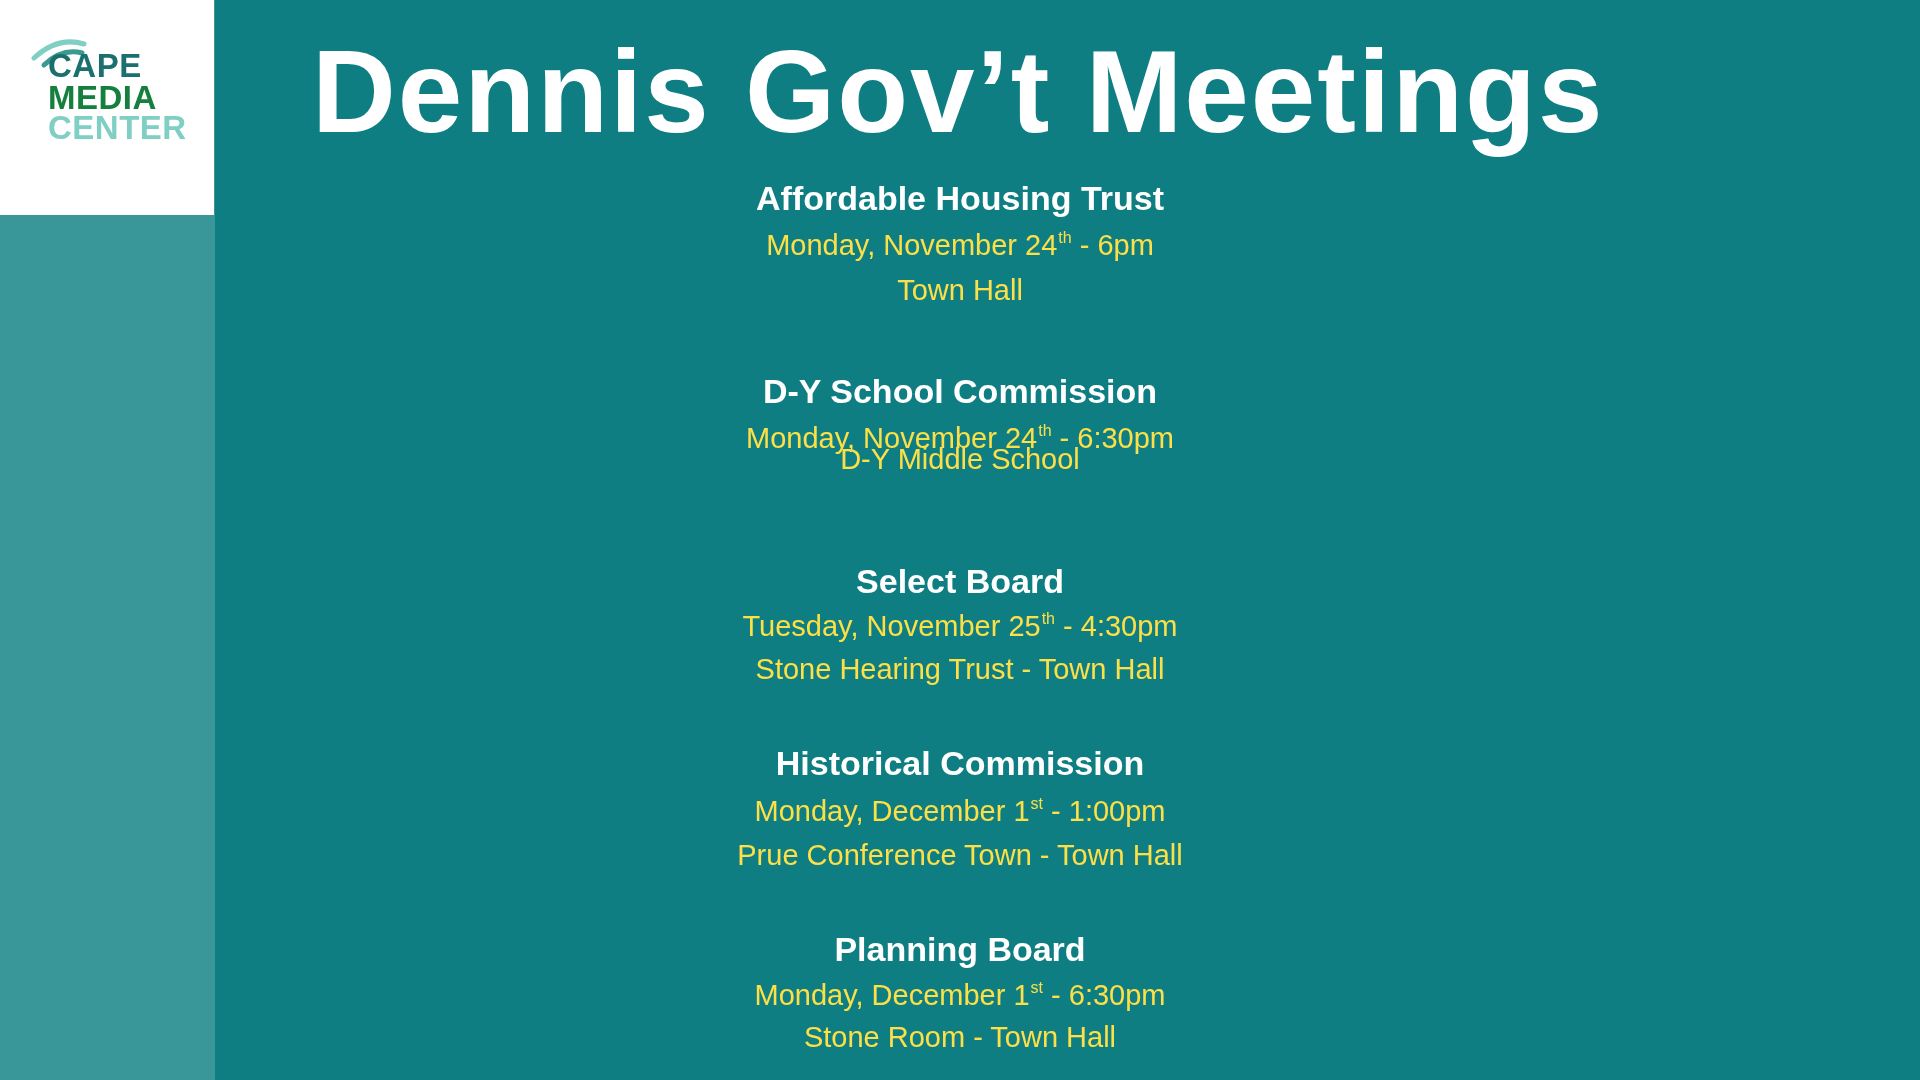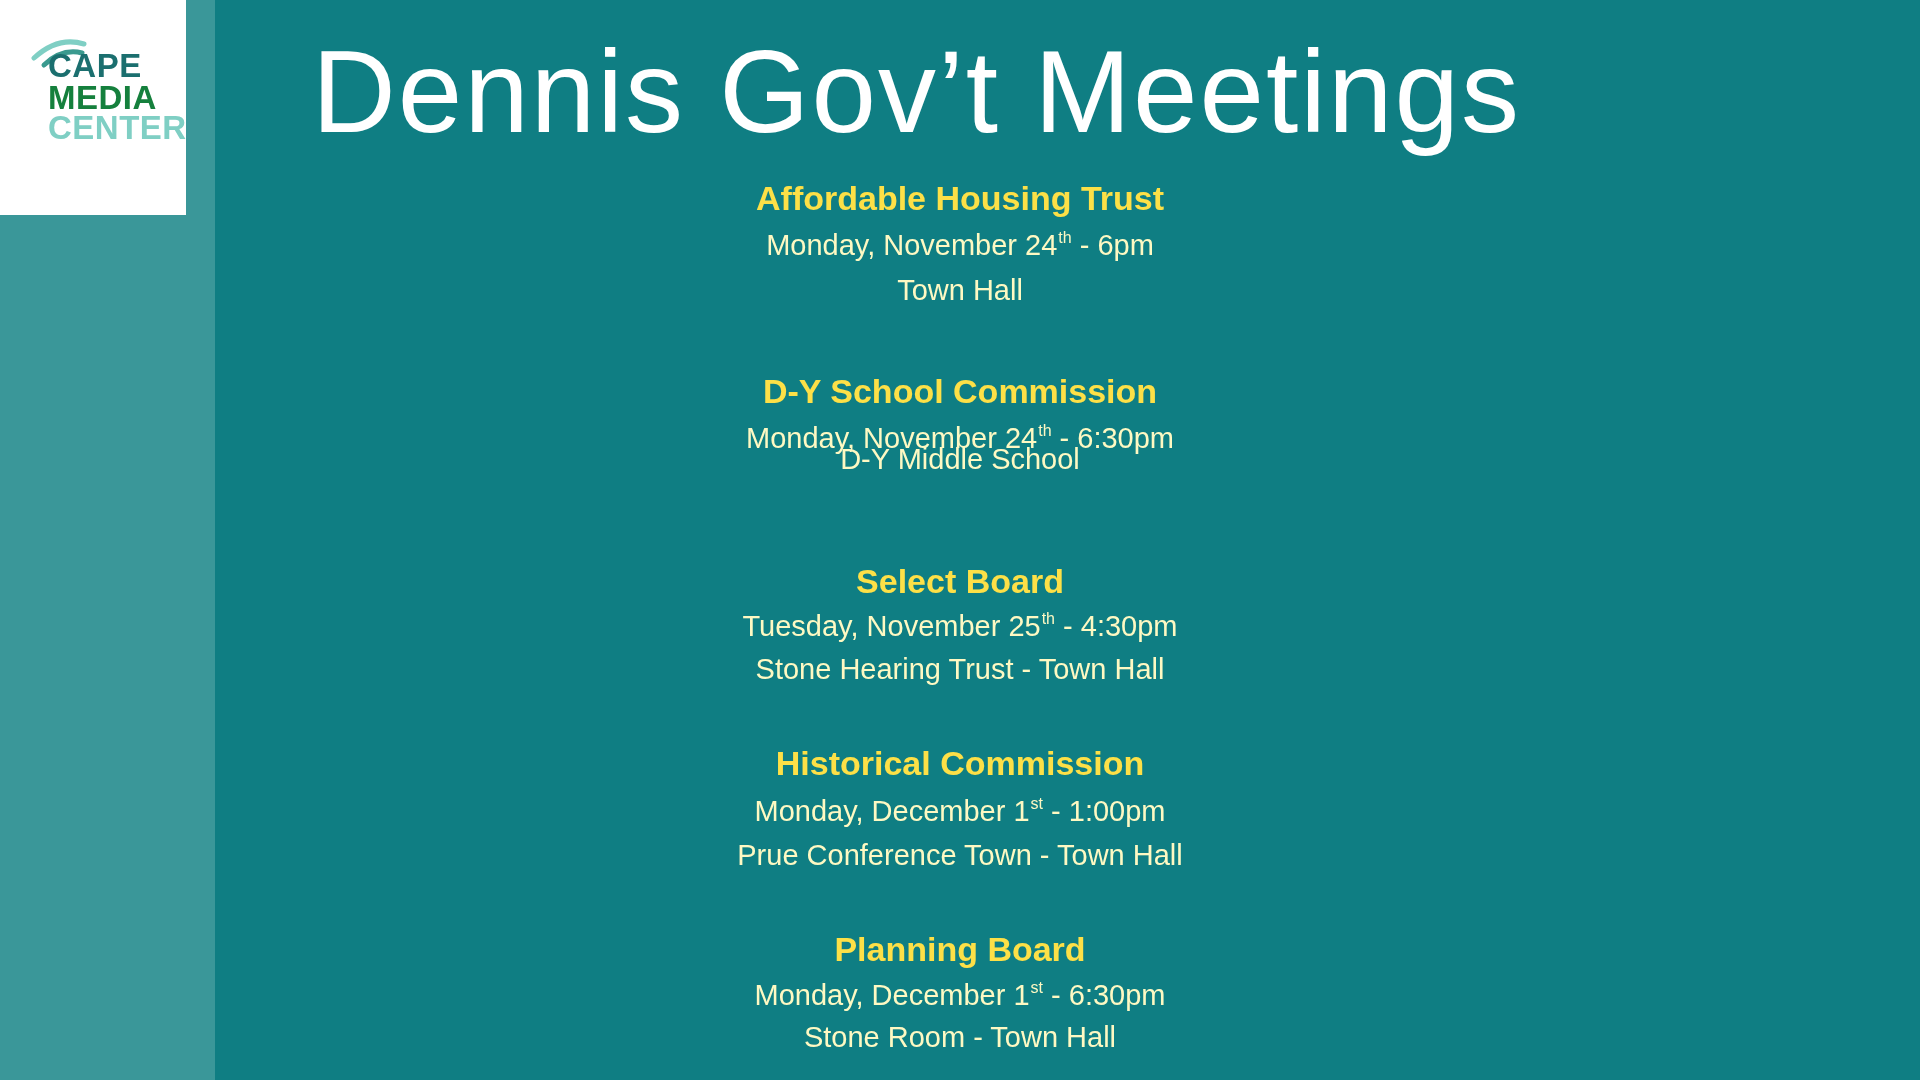--- a/index.html
+++ b/index.html
@@ -6,48 +6,48 @@
     body {
       width: 1920px; height: 1080px; overflow: hidden; position: relative;
       background: #0f7e83;
       font-family: "Liberation Sans", "DejaVu Sans", sans-serif;
     }
     .sidebar {
       position: absolute; left: 0; top: 0; width: 215px; height: 1080px;
       background: #3a9799;
     }
     .logo-box {
-      position: absolute; left: 0; top: 0; width: 186px; height: 215px;
+      position: absolute; left: 0; top: 0; width: 214px; height: 215px;
       background: #ffffff;
     }
     .logo-arcs { position: absolute; left: 30px; top: 34px; width: 60px; height: 36px; }
     .logo-line {
       position: absolute; left: 48px;
       font-family: "Liberation Sans", sans-serif; font-weight: bold;
       font-size: 33px; line-height: 33px; letter-spacing: 0.5px;
     }
     .logo-cape   { top: 49px;  color: #1b6f6f; }
     .logo-media  { top: 81px;  color: #15803d; }
     .logo-center { top: 111px; color: #7fcfc4; }
 
     .title {
       position: absolute; left: 312px; top: 34px; width: 1362px;
-      color: #ffffff; font-weight: normal;
+      color: #ffffff; font-weight: bold;
       font-size: 116px; line-height: 116px; white-space: nowrap;
       letter-spacing: 2px;
     }
     .line {
       position: absolute; left: 560px; width: 800px; text-align: center;
       white-space: nowrap;
     }
     .heading {
-      font-weight: bold; font-size: 34px; line-height: 34px; color: #fde047;
+      font-weight: bold; font-size: 34px; line-height: 34px; color: #ffffff;
     }
     .body-line {
-      font-size: 29px; line-height: 29px; color: #fef9c3;
+      font-size: 29px; line-height: 29px; color: #fde047;
     }
     .sup { font-size: 16px; position: relative; top: -12px; margin-left: 1px; }
   </style>
 </head>
 <body>
 
 <div class="sidebar"></div>
 
 <div class="logo-box">
   <svg class="logo-arcs" viewBox="0 0 60 36">

